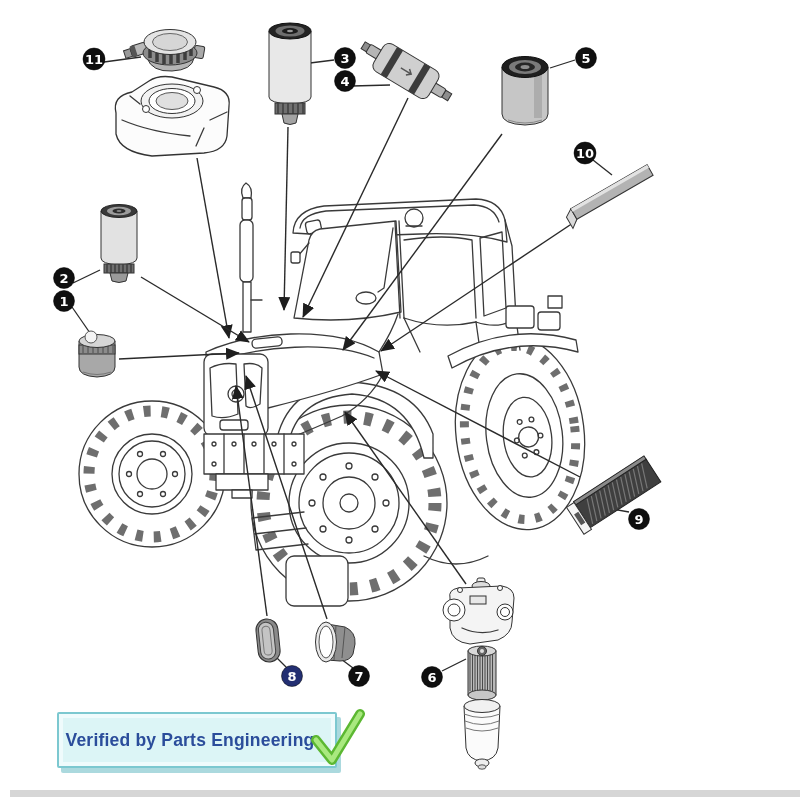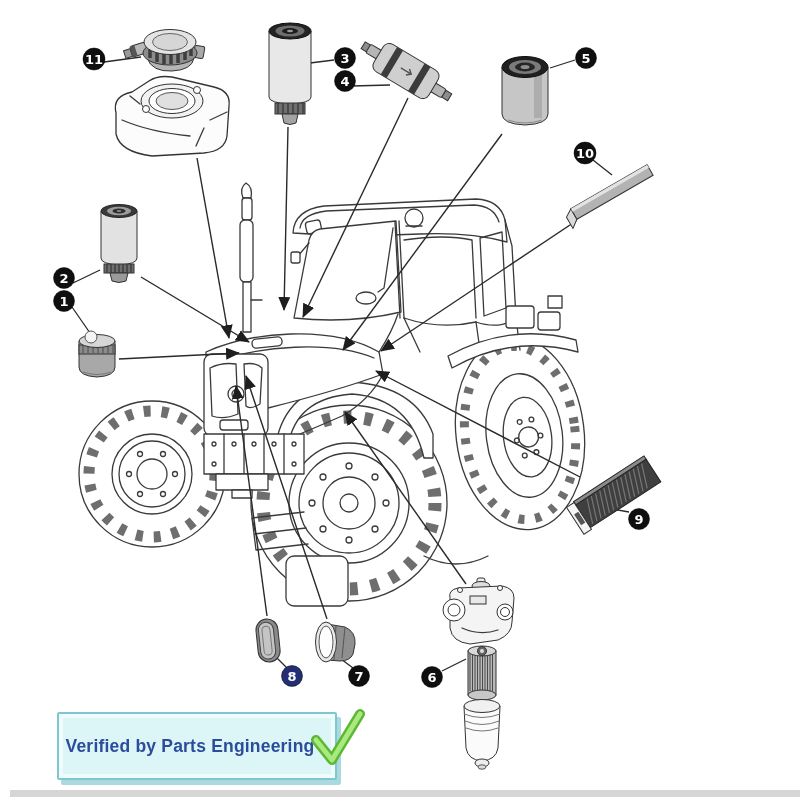--- a/index.html
+++ b/index.html
@@ -8,21 +8,21 @@
   #art{position:absolute;left:0;top:0;}
   
   .ln{stroke:#3a3a3a;stroke-width:1.3;fill:none;stroke-linejoin:round;stroke-linecap:round;}
   .fw{stroke:#3a3a3a;stroke-width:1.3;fill:#ffffff;stroke-linejoin:round;}
   .ld{stroke:#2a2a2a;stroke-width:1.4;fill:none;}
   .cn{stroke:#2a2a2a;stroke-width:1.3;fill:none;}
   .co-circle{fill:#0f0f0f;stroke:#000;stroke-width:.5;}
   .co-circle.navy{fill:#232f72;}
   .co-num{fill:#ffffff;font-family:"DejaVu Sans",sans-serif;font-size:13px;font-weight:bold;text-anchor:middle;}
   
-  #badge{position:absolute;left:57px;top:712px;width:280px;height:68px;box-sizing:border-box;
+  #badge{position:absolute;left:57px;top:712px;width:280px;height:56px;box-sizing:border-box;
          background:#dcf5f6;border:2px solid #7cc8d0;border-radius:2px;
          box-shadow:inset 0 0 0 4px #effbfc, 4px 5px 0 rgba(102,185,194,.55);
          display:flex;align-items:center;justify-content:center;padding:0 26px 0 12px;}
   #badge span{color:#2b4d9b;font-weight:bold;font-size:17.5px;letter-spacing:.2px;white-space:nowrap;}
   #check{position:absolute;left:308px;top:708px;}
   #footerbar{position:absolute;left:10px;top:790px;width:790px;height:7px;background:#cfcfcf;opacity:.85;}
 </style>
 </head>
 <body>
 

